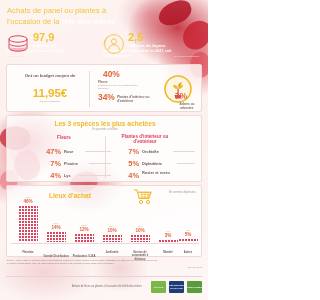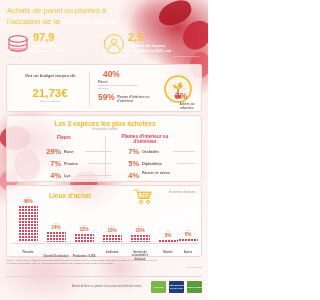--- a/index.html
+++ b/index.html
@@ -163,30 +163,30 @@
         <div class="kpiUnit">millions de foyers</div>
         <div class="kpiSub" style="margin-left:-25px;width:72px;">en France qui en ont acheté en 2021, soit 11,5% des foyers</div>
       </div>
     </div>
 
     <div class="kpiFoot" style="position:absolute;left:168px;top:22px;width:38px;">En sommes dépensées</div>
   </div>
 
   <div class="card cardA">
     <div class="budgetLbl">Ont un budget moyen de</div>
-    <div class="budgetNum">21,73€</div>
+    <div class="budgetNum">11,95€</div>
     <div class="budgetFoot">par foyer acheteur</div>
 
     <div class="vline" style="left:82px;"></div>
 
     <div class="pct pctBig" style="left:96px;top:5px;">40%</div>
     <div class="pctLbl" style="left:91px;top:15px;">Fleurs</div>
     <div class="pctNote" style="left:91px;top:19px;width:44px;">bouquets et le plus en un bottes toutes préparées</div>
 
-    <div class="pct pctBig" style="left:91px;top:28px;">59%</div>
+    <div class="pct pctBig" style="left:91px;top:28px;">34%</div>
     <div class="pctLbl" style="left:110px;top:30px;width:34px;">Plantes d'intérieur ou d'extérieur</div>
 
     <svg class="medal" viewBox="0 0 30 30">
       <circle cx="15" cy="15" r="13" fill="#fdf6e4" stroke="#f0b929" stroke-width="1.6"></circle>
       <path d="M15 21v-6" stroke="#d9455c" stroke-width="1.2"></path>
       <path d="M15 15c-3.2 0-5-1.8-5-4 2.8-.6 5 1.2 5 4z" fill="#f0b929"></path>
       <path d="M15 15c3.2 0 5-1.8 5-4-2.8-.6-5 1.2-5 4z" fill="#f0b929"></path>
       <path d="M15 13c0-2.6 1.4-4.4 3.4-5 .4 2.6-1 4.6-3.4 5z" fill="#e0a81f"></path>
       <path d="M11.5 21h7l-.8 3.6h-5.4z" fill="#d9455c"></path>
     </svg>
@@ -198,21 +198,21 @@
   <div class="card cardB">
     <div class="sectTitle">Les 3 espèces les plus achetées</div>
     <div class="sectSub">En quantités achetées</div>
 
     <div class="vline" style="left:98px;top:20px;height:42px;"></div>
 
     <div class="colHead" style="left:34px;width:46px;">Fleurs</div>
     <div class="colHead" style="left:110px;width:56px;top:18px;line-height:5.2px;">Plantes d'intérieur ou d'extérieur</div>
 
     <div class="spRow" style="left:30px;top:31px;">
-      <span class="spPct">29%</span>
+      <span class="spPct">47%</span>
       <span class="spName">Rose</span>
       <span class="spDots" style="left:48px;width:26px;"></span>
     </div>
     <div class="spRow" style="left:30px;top:43px;">
       <span class="spPct">7%</span>
       <span class="spName">Pivoine</span>
       <span class="spDots" style="left:52px;width:22px;"></span>
     </div>
     <div class="spRow" style="left:30px;top:55px;">
       <span class="spPct">4%</span>

